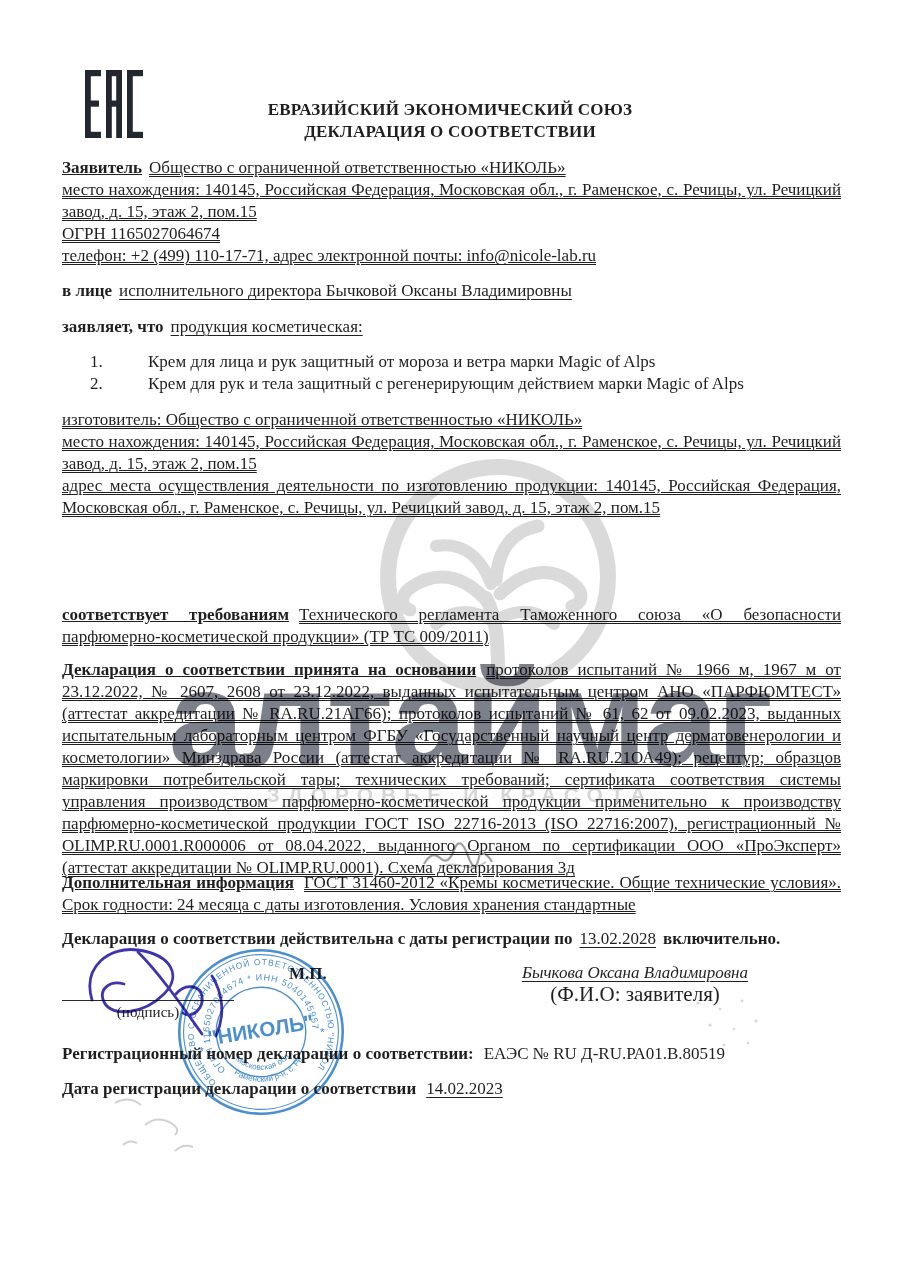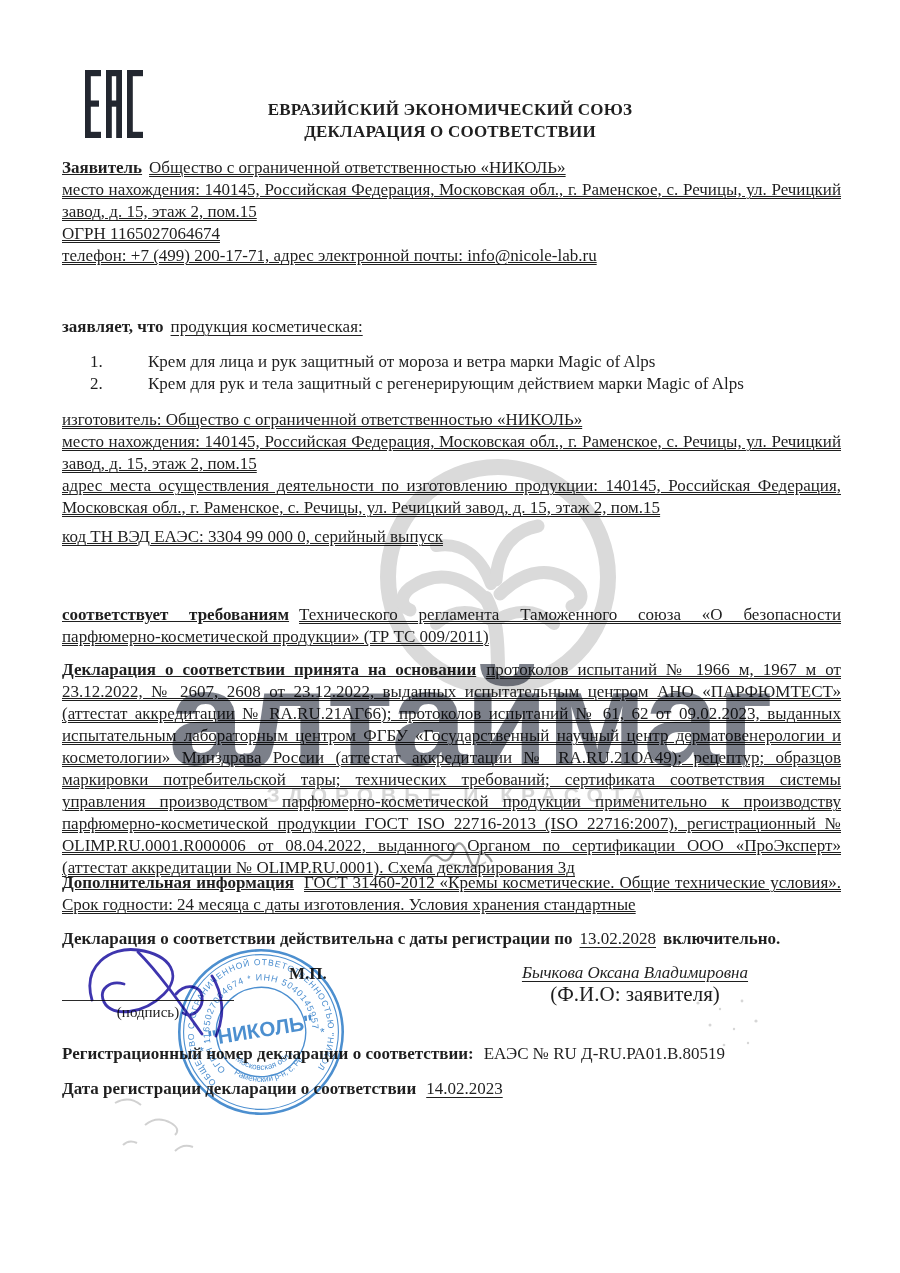--- a/index.html
+++ b/index.html
@@ -64,23 +64,26 @@
 
   <div class="title">
     <div>ЕВРАЗИЙСКИЙ ЭКОНОМИЧЕСКИЙ СОЮЗ</div>
     <div>ДЕКЛАРАЦИЯ О СООТВЕТСТВИИ</div>
   </div>
 
   <div class="abs just" style="top:157px;">
     <div><span class="b lbl">Заявитель</span><span class="u">Общество с ограниченной ответственностью «НИКОЛЬ»</span></div>
     <div><span class="u">место нахождения: 140145, Российская Федерация, Московская обл., г. Раменское, с. Речицы, ул. Речицкий завод, д. 15, этаж 2, пом.15</span></div>
     <div><span class="u">ОГРН 1165027064674</span></div>
-    <div><span class="u">телефон: +7 (499) 200-17-71,  адрес электронной почты: info@nicole-lab.ru</span></div>
-  </div>
-
+    <div><span class="u">телефон: +2 (499) 110-17-71,  адрес электронной почты: info@nicole-lab.ru</span></div>
+  </div>
+
+  <div class="abs" style="top:280px;">
+    <span class="b lbl">в лице</span><span class="u">исполнительного директора Бычковой Оксаны Владимировны</span>
+  </div>
 
   <div class="abs" style="top:316px;">
     <span class="b lbl">заявляет, что</span><span class="u">продукция косметическая:</span>
   </div>
 
   <div class="abs" style="top:351px;left:90px;width:751px;">
     <div class="prod-row">
       <span class="prod-num">1.</span>
       <span>Крем для лица и рук защитный от мороза и ветра марки Magic of Alps</span>
     </div>
@@ -90,21 +93,20 @@
     </div>
   </div>
 
   <div class="abs just" style="top:409px;">
     <div><span class="u">изготовитель: Общество с ограниченной ответственностью «НИКОЛЬ»</span></div>
     <div><span class="u">место нахождения: 140145, Российская Федерация, Московская обл., г. Раменское, с. Речицы, ул. Речицкий завод, д. 15, этаж 2, пом.15</span></div>
     <div><span class="u">адрес места осуществления деятельности по изготовлению продукции: 140145, Российская Федерация, Московская обл., г. Раменское, с. Речицы, ул. Речицкий завод, д. 15, этаж 2, пом.15</span></div>
   </div>
 
   <div class="abs just" style="top:526px;">
-    <div><span class="u">код ТН ВЭД ЕАЭС: 3304 99 000 0, серийный выпуск</span></div>
   </div>
 
   <div class="abs just" style="top:604px;">
     <span class="b lbl2">соответствует требованиям</span><span class="u">Технического регламента Таможенного союза «О безопасности парфюмерно-косметической продукции» (ТР ТС 009/2011)</span>
   </div>
 
   <div class="abs just" style="top:659px;">
     <span class="b lbl2">Декларация о соответствии принята на основании</span><span class="u">протоколов испытаний № 1966 м, 1967 м от 23.12.2022, № 2607, 2608 от 23.12.2022, выданных испытательным центром АНО «ПАРФЮМТЕСТ» (аттестат аккредитации № RA.RU.21АГ66); протоколов испытаний № 61, 62 от 09.02.2023, выданных испытательным лабораторным центром ФГБУ «Государственный научный центр дерматовенерологии и косметологии» Минздрава России (аттестат аккредитации № RA.RU.21ОА49); рецептур; образцов маркировки потребительской тары; технических требований; сертификата соответствия системы управления производством парфюмерно-косметической продукции применительно к производству парфюмерно-косметической продукции ГОСТ ISO 22716-2013 (ISO 22716:2007), регистрационный № OLIMP.RU.0001.R000006 от 08.04.2022, выданного Органом по сертификации ООО «ПроЭксперт» (аттестат аккредитации № OLIMP.RU.0001). Схема декларирования 3д</span>
   </div>
 

